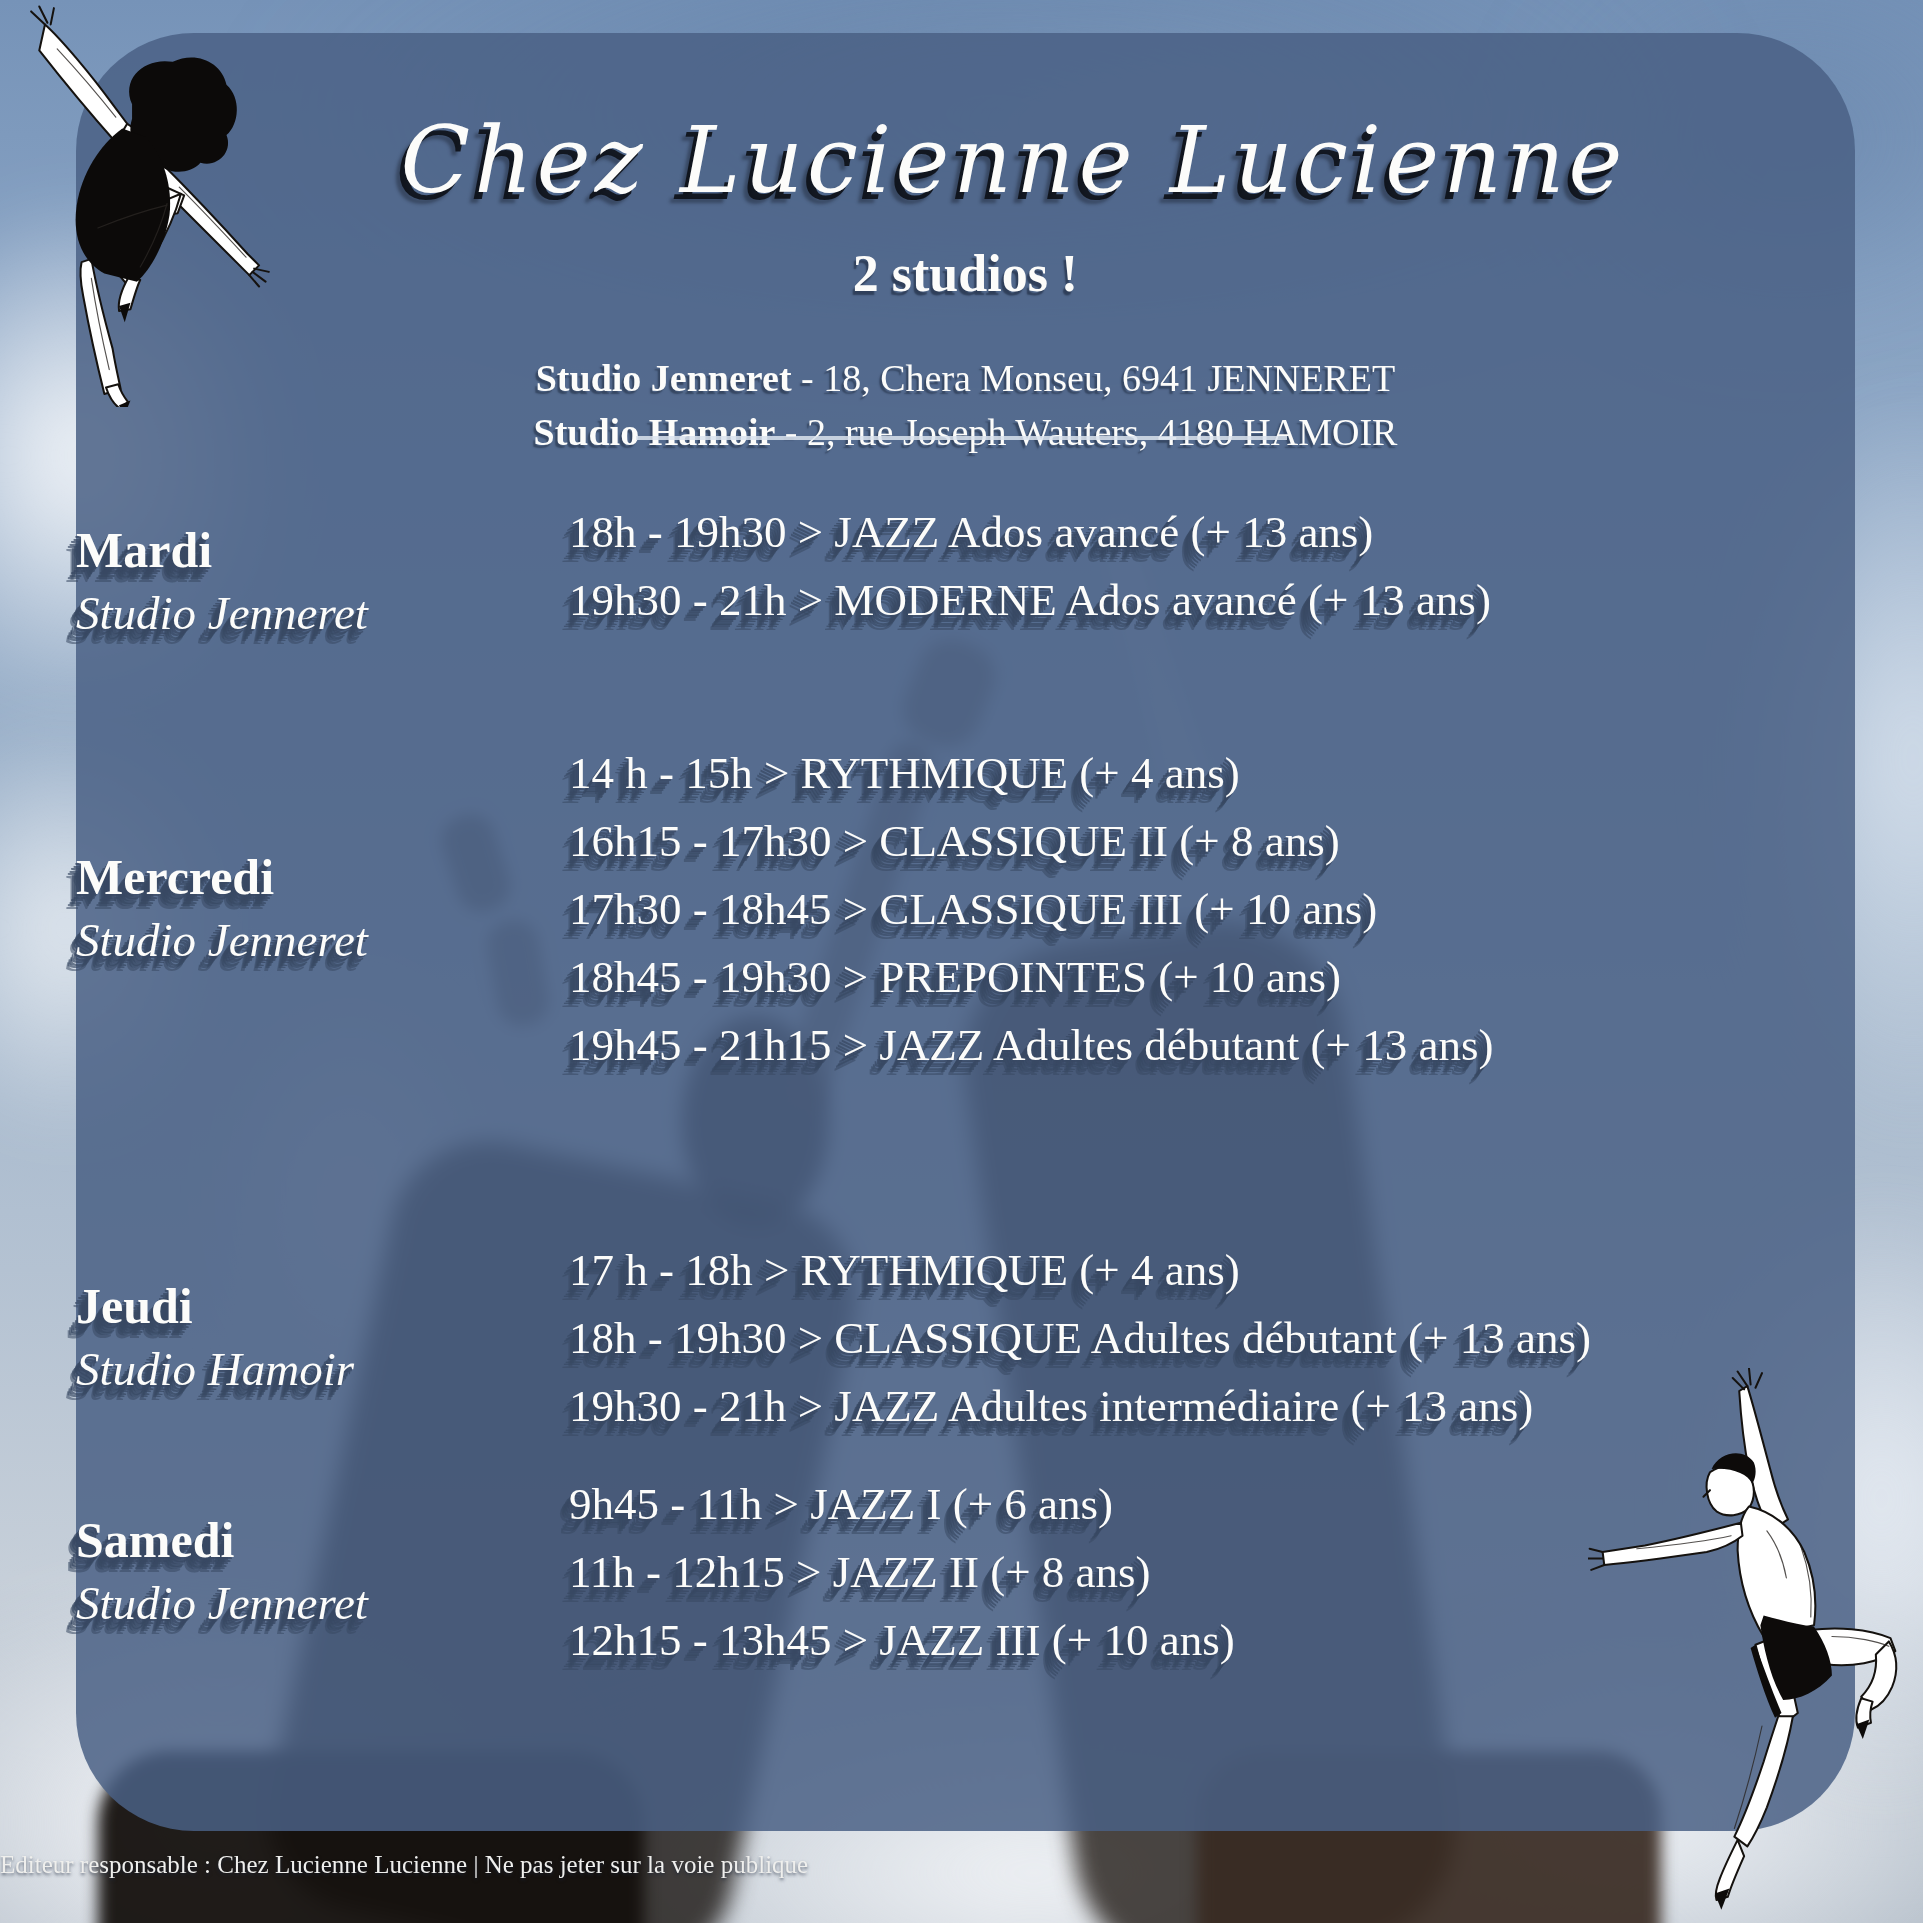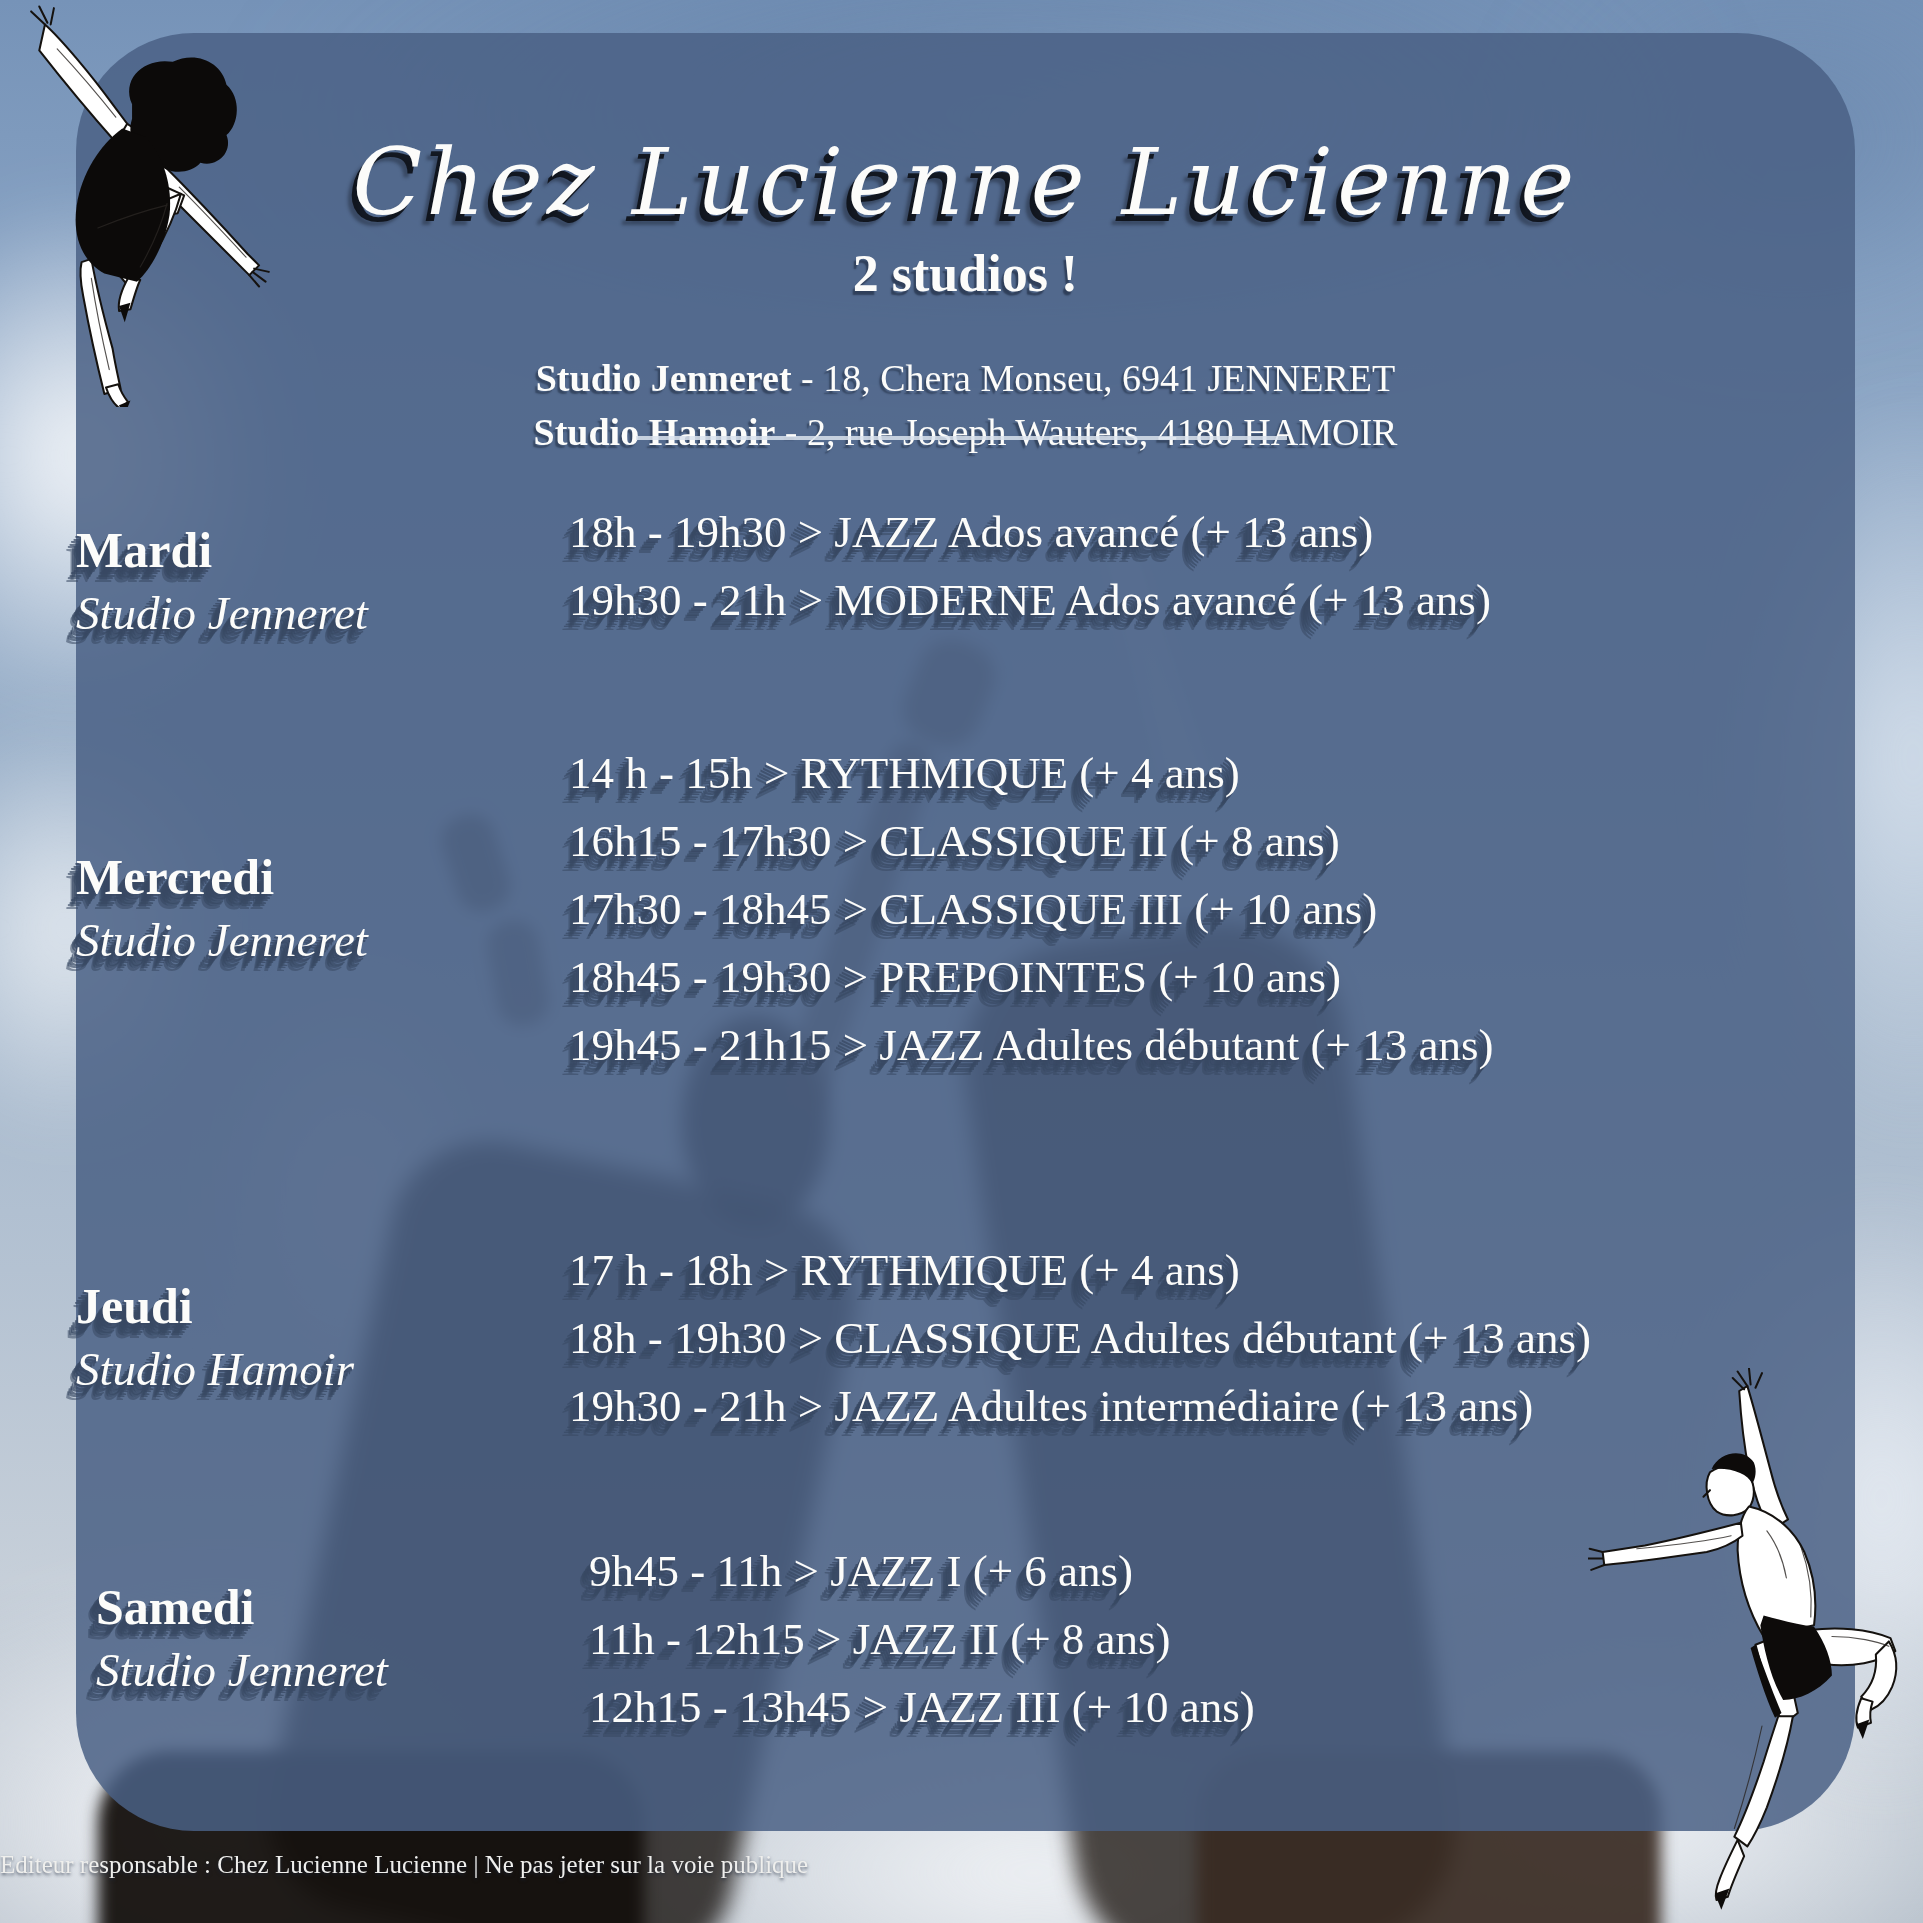--- a/index.html
+++ b/index.html
@@ -31,32 +31,32 @@
   .sil-baseR{left:1197px;top:1751px;width:464px;height:228px;border-radius:65px 65px 0 0;background:rgba(56,42,34,.92);filter:blur(7.3px);}
   .sil-handL1{left:449px;top:814px;width:54px;height:98px;border-radius:24.4px;background:rgba(58,52,48,.55);filter:blur(7.3px);transform:rotate(-18deg);}
   .sil-handL2{left:492px;top:920px;width:52px;height:106px;border-radius:24.4px;background:rgba(58,52,48,.5);filter:blur(7.3px);transform:rotate(-10deg);}
   .sil-armR{left:834px;top:733px;width:46px;height:391px;border-radius:23px;background:rgba(66,58,52,.5);filter:blur(8.1px);transform:rotate(18deg);}
   .sil-handR{left:910px;top:640px;width:78px;height:106px;border-radius:33px;background:rgba(66,58,52,.5);filter:blur(8.1px);transform:rotate(22deg);}
   .sil-armR2{left:1132px;top:521px;width:39px;height:277px;border-radius:19.5px;background:rgba(235,238,242,.16);filter:blur(8.1px);transform:rotate(-16deg);}
   
   .panel{position:absolute;left:76px;top:33px;width:1779px;height:1798px;border-radius:118px;background:rgba(74,96,133,.85);}
   
   .txt{position:absolute;left:76px;width:1779px;text-align:center;color:#fcfcfa;}
-  .title{top:114px;font-size:91px;line-height:138px;font-style:italic;font-weight:500;letter-spacing:4.1px;
+  .title{top:92px;font-size:91px;line-height:138px;font-style:italic;font-weight:500;letter-spacing:4.1px;
          font-family:"DejaVu Serif","Liberation Serif",serif;
-         text-shadow:-4.9px 6.5px 0 rgba(12,15,22,.9),-9px 11.4px 3.3px rgba(12,15,22,.35);}
+         text-shadow:-4.9px 6.5px 0 rgba(12,15,22,.9),-9px 11.4px 3.3px rgba(12,15,22,.35);padding-left:48px;}
   .subtitle{top:241px;font-size:52px;line-height:65px;font-weight:bold;
          text-shadow:-2.4px 4.1px 1.6px rgba(33,46,68,.7);}
   .addr{font-size:38px;line-height:52px;text-shadow:-2.4px 3.3px 1.6px rgba(33,46,68,.6);margin-top:41px;}
   .addr1{top:311px;} .addr2{top:365px;}
   .addr b{font-weight:bold;}
   .divider{position:absolute;left:calc(50% - 326px);top:436px;width:651px;height:4.1px;background:rgba(219,227,237,.85);}
   
   .sched{position:absolute;left:76px;width:1779px;display:flex;align-items:center;}
-  .s0{top:485px;} .s1{top:739px;} .s2{top:1236px;} .s3{top:1537px;margin-left:20px;}
+  .s0{top:485px;} .s1{top:739px;} .s2{top:1236px;} .s3{top:1470px;}
   .daycol{flex:none;width:432px;text-align:left;color:#fcfcfa;}
   .s0 .daycol{padding-top:34px;}
   .day{font-size:50px;line-height:62px;font-weight:bold;
        text-shadow:-1.6px 2.4px 0 rgba(56,72,99,.75),-3.3px 4.9px 0 rgba(56,72,99,.75),-5.7px 7.3px 0 rgba(56,72,99,.72),-7.3px 9.8px 0 rgba(56,72,99,.7),-9px 12.2px 0 rgba(56,72,99,.65),-10.6px 14.7px 0 rgba(56,72,99,.55);}
   .studio{font-size:47px;line-height:65px;font-style:italic;font-weight:500;
        text-shadow:-1.6px 2.4px 0 rgba(56,72,99,.75),-3.3px 4.9px 0 rgba(56,72,99,.75),-5.7px 7.3px 0 rgba(56,72,99,.72),-7.3px 9.8px 0 rgba(56,72,99,.7),-9px 12.2px 0 rgba(56,72,99,.65),-10.6px 14.7px 0 rgba(56,72,99,.55);}
   .classcol{margin-left:61px;text-align:left;color:#fcfcfa;}
   .cls{font-size:45px;line-height:68px;white-space:nowrap;
        text-shadow:-1.6px 2.4px 0 rgba(56,72,99,.75),-3.3px 4.9px 0 rgba(56,72,99,.75),-5.7px 7.3px 0 rgba(56,72,99,.72),-7.3px 9.8px 0 rgba(56,72,99,.7),-9px 12.2px 0 rgba(56,72,99,.65),-10.6px 14.7px 0 rgba(56,72,99,.55);}
   

